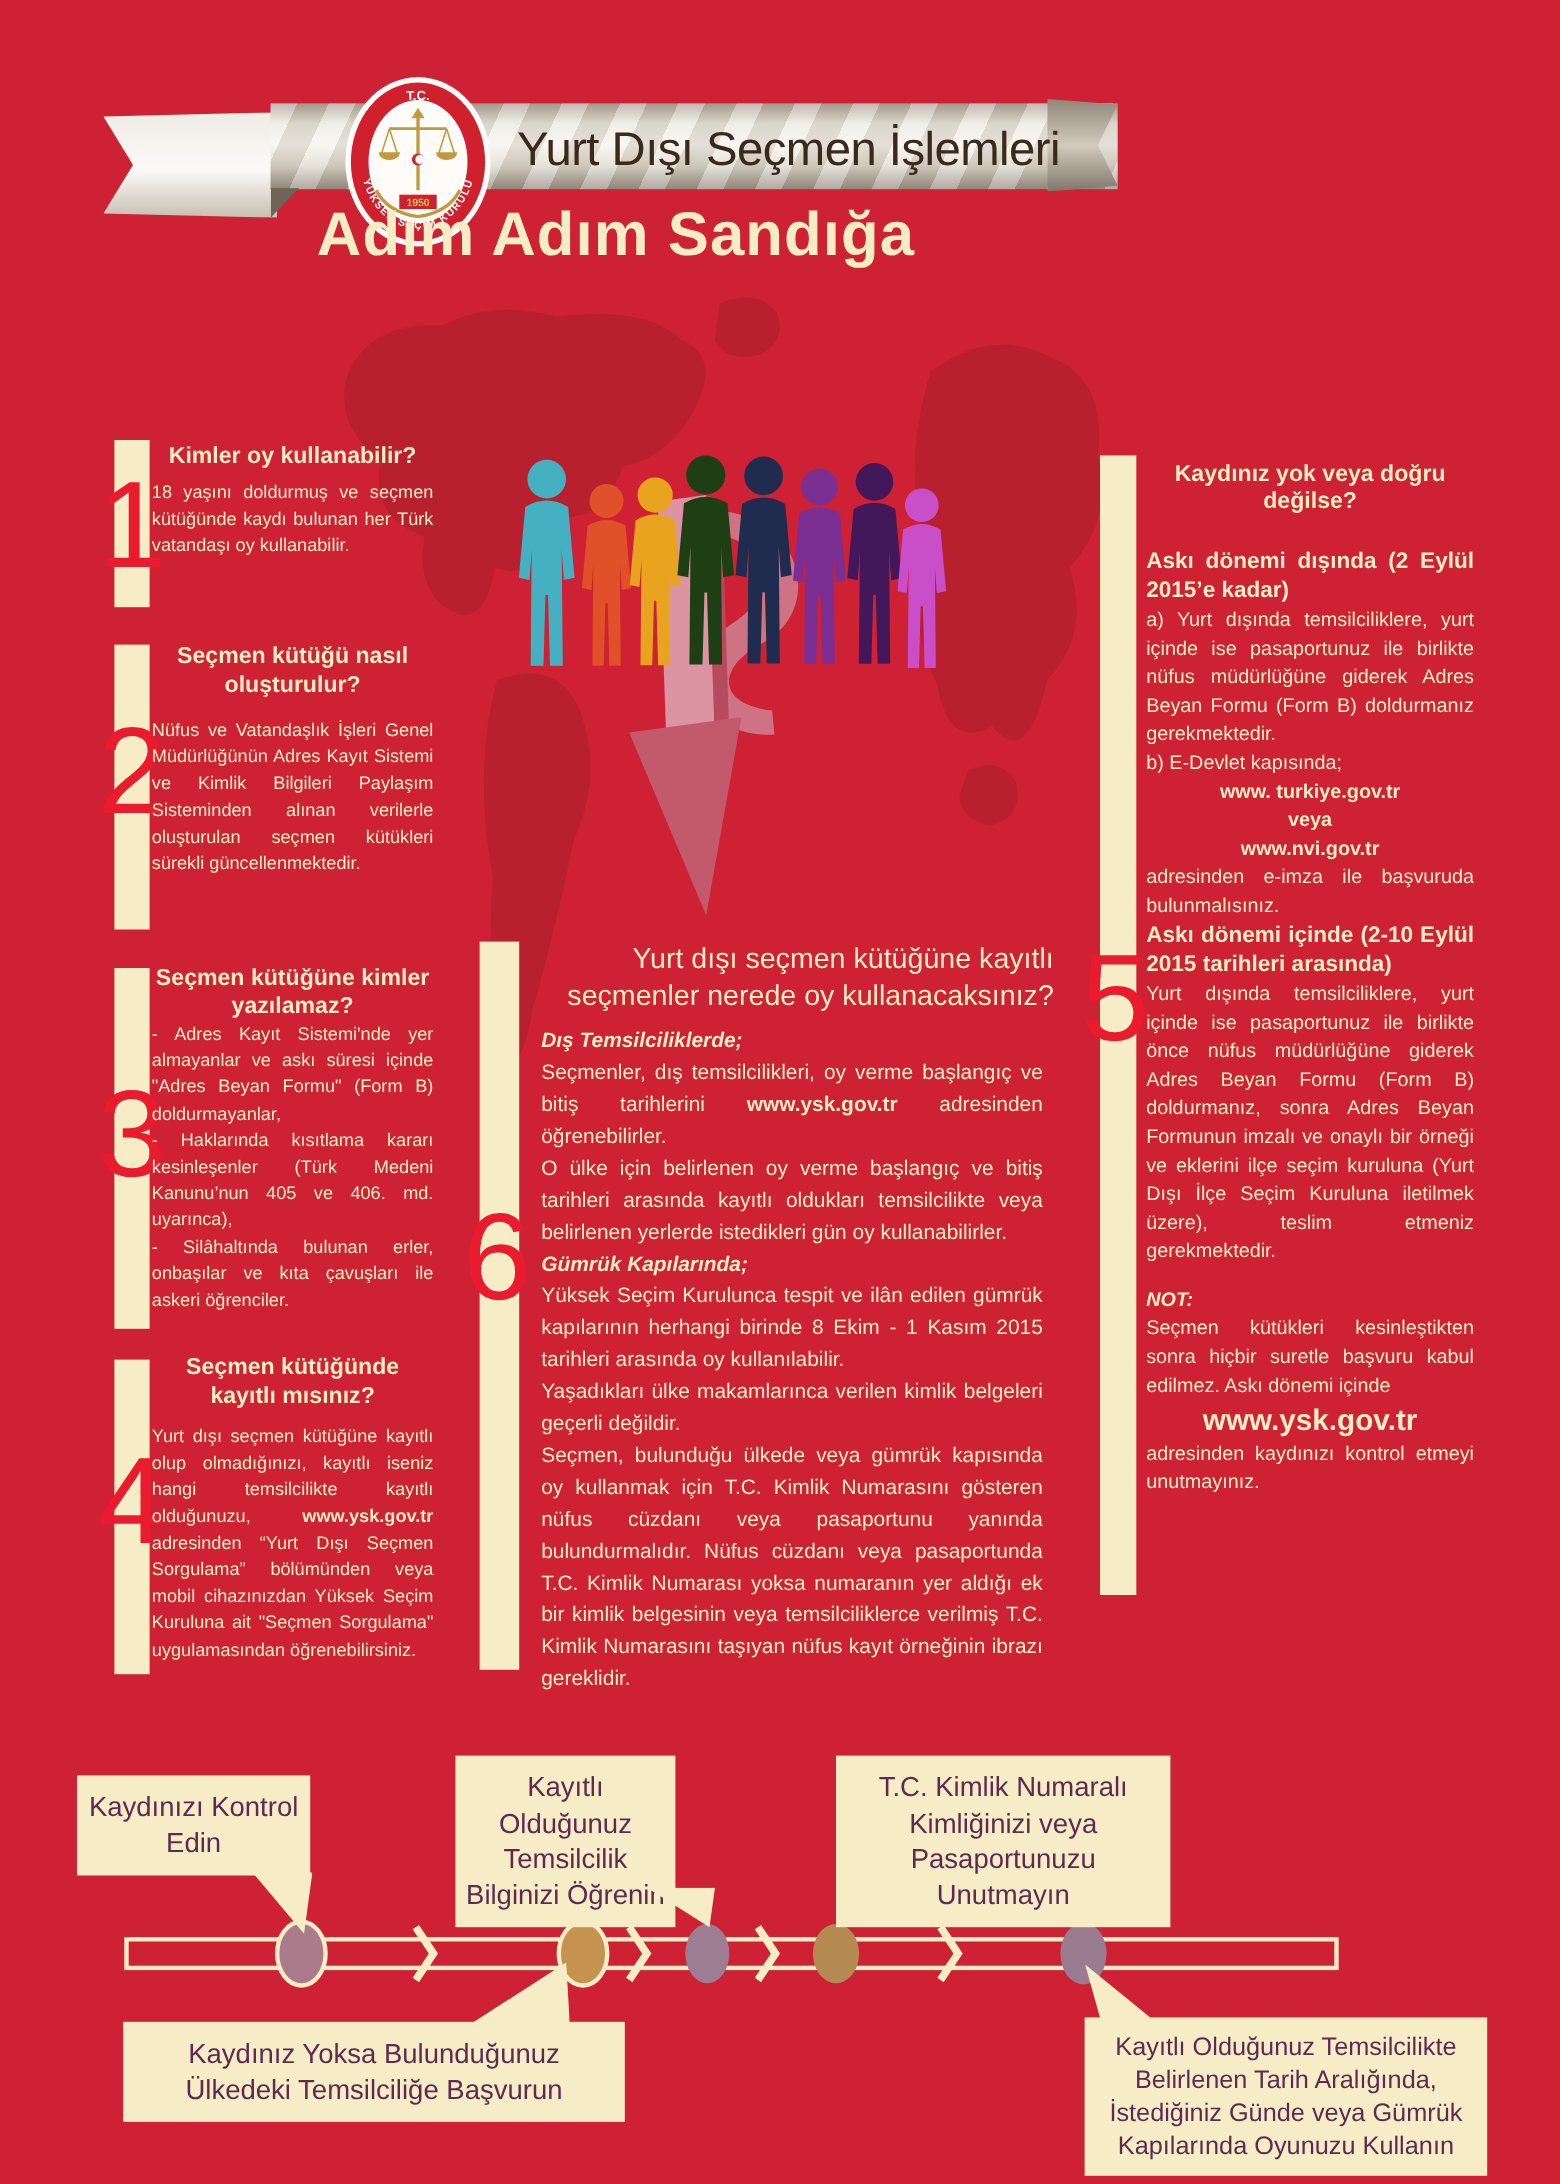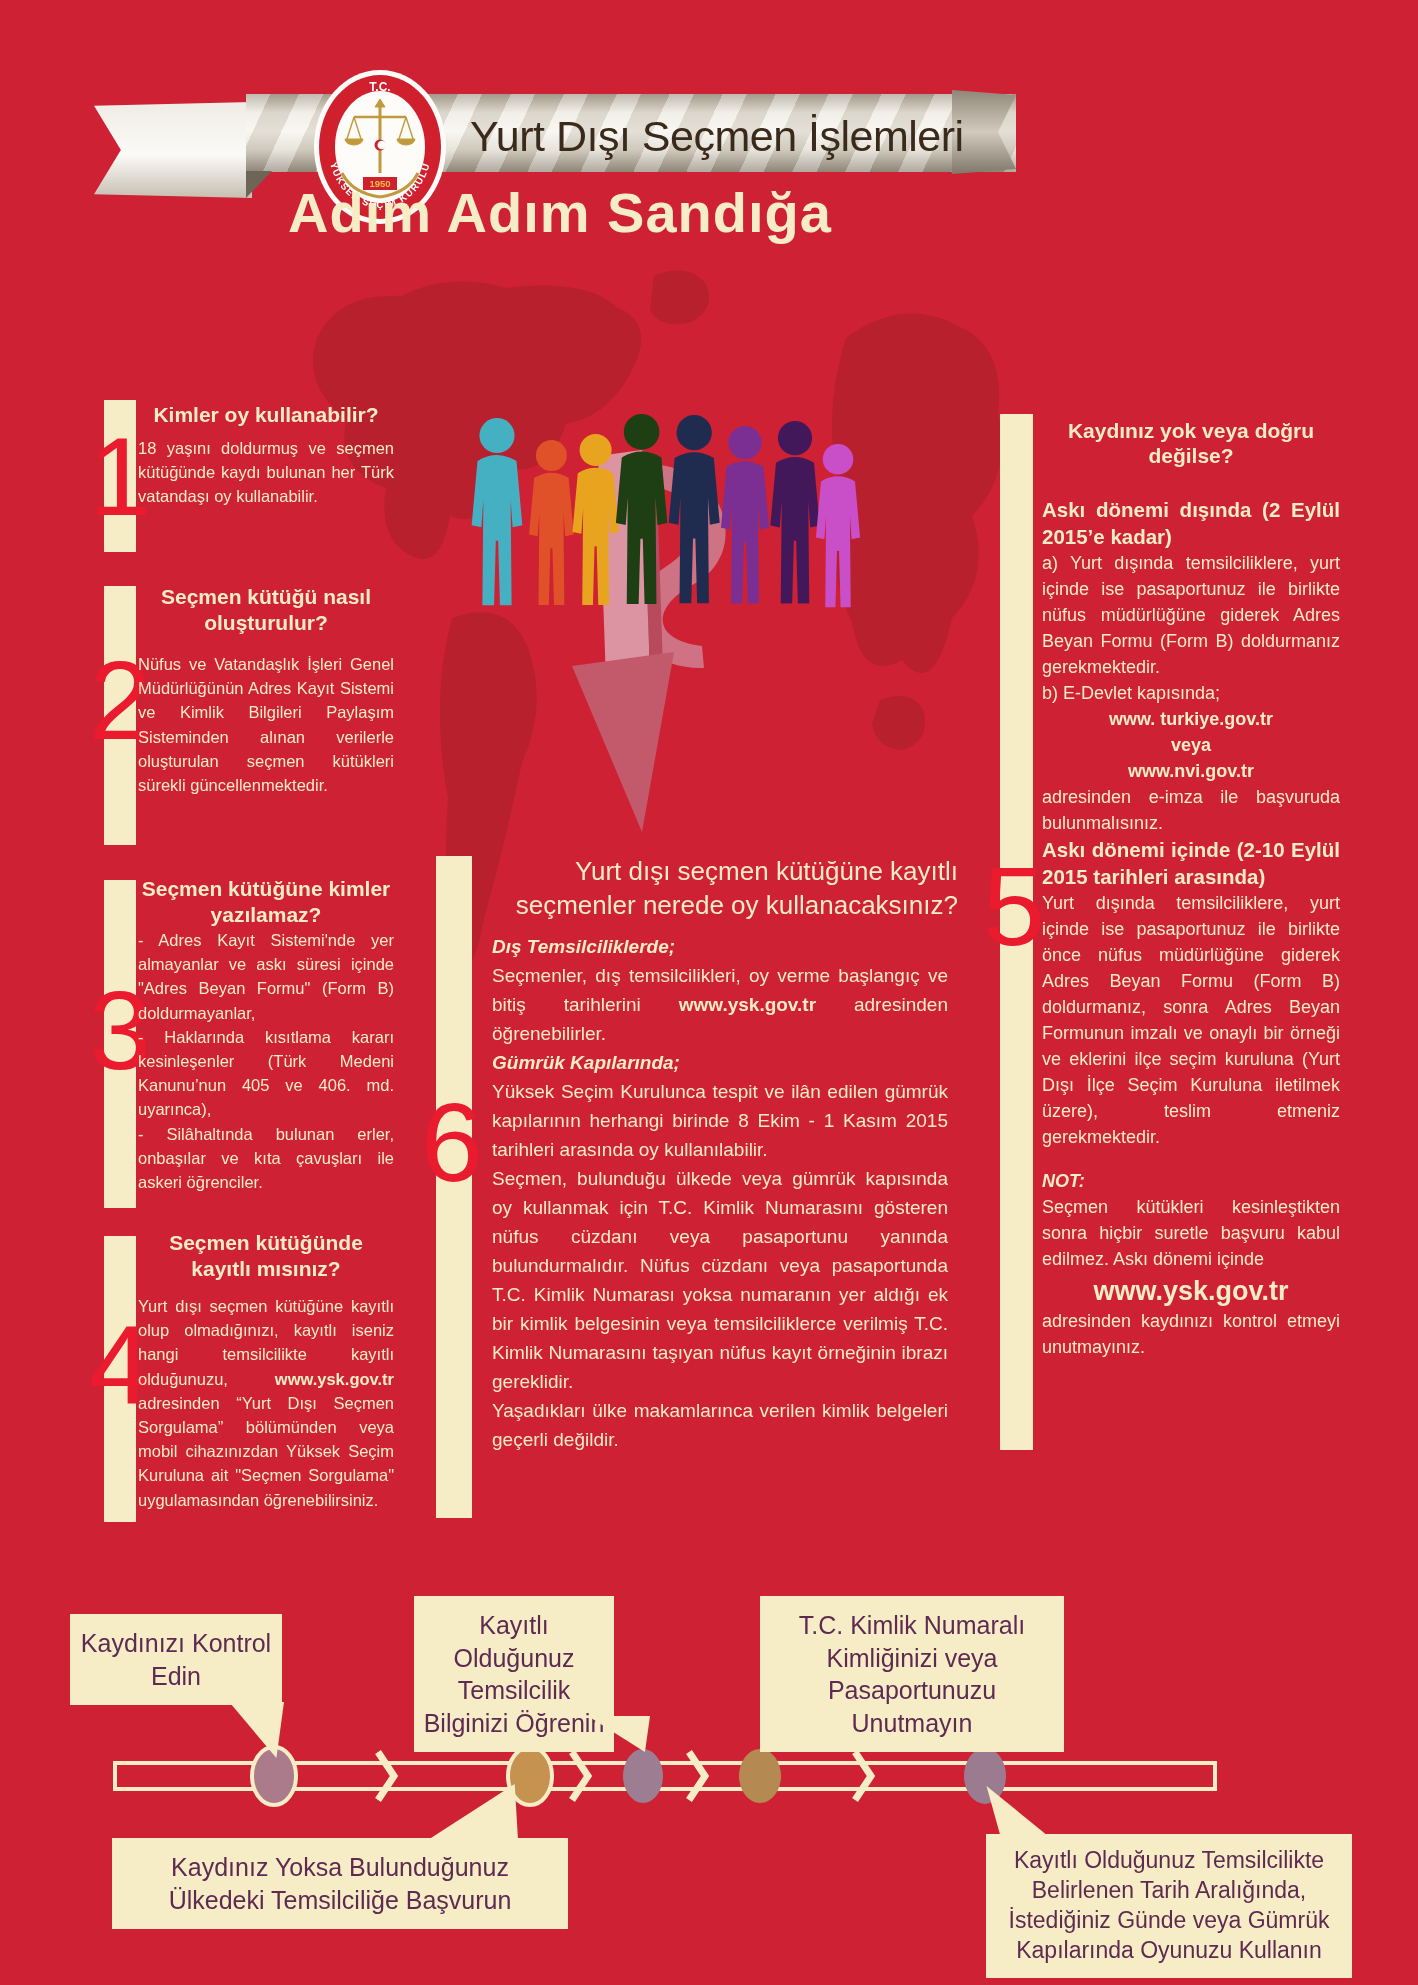--- a/index.html
+++ b/index.html
@@ -199,24 +199,25 @@
 
 <div class="l-head" id="h4">Seçmen kütüğünde kayıtlı mısınız?</div>
 <div class="l-body" id="b4">
   <span>Yurt dışı seçmen kütüğüne kayıtlı olup olmadığınızı, kayıtlı iseniz hangi temsilcilikte kayıtlı olduğunuzu, </span><span class="bold">www.ysk.gov.tr</span><span> adresinden “Yurt Dışı Seçmen Sorgulama” bölümünden veya mobil cihazınızdan Yüksek Seçim Kuruluna ait "Seçmen Sorgulama" uygulamasından öğrenebilirsiniz.</span>
 </div>
 
 <div id="mid-head">Yurt dışı seçmen kütüğüne kayıtlı seçmenler nerede oy kullanacaksınız?</div>
 <div id="mid-body">
   <div class="m-label">Dış Temsilciliklerde;</div>
   <p><span>Seçmenler, dış temsilcilikleri, oy verme başlangıç ve bitiş tarihlerini </span><span class="bold">www.ysk.gov.tr</span><span> adresinden öğrenebilirler.</span></p>
+  <p>O ülke için belirlenen oy verme başlangıç ve bitiş tarihleri arasında kayıtlı oldukları temsilcilikte veya belirlenen yerlerde istedikleri gün oy kullanabilirler.</p>
   <div class="m-label">Gümrük Kapılarında;</div>
   <p>Yüksek Seçim Kurulunca tespit ve ilân edilen gümrük kapılarının herhangi birinde 8 Ekim - 1 Kasım 2015 tarihleri arasında oy kullanılabilir.</p>
+  <p>Yaşadıkları ülke makamlarınca verilen kimlik belgeleri   geçerli değildir.</p>
   <p>Seçmen, bulunduğu ülkede veya gümrük kapısında oy kullanmak için T.C. Kimlik Numarasını gösteren nüfus cüzdanı veya pasaportunu yanında bulundurmalıdır. Nüfus cüzdanı veya pasaportunda T.C. Kimlik Numarası  yoksa numaranın yer aldığı ek bir kimlik belgesinin veya temsilciliklerce verilmiş T.C. Kimlik Numarasını taşıyan nüfus kayıt örneğinin ibrazı gereklidir.</p>
-  <p>Yaşadıkları ülke makamlarınca verilen kimlik belgeleri   geçerli değildir.</p>
 </div>
 
 <div id="right-col">
   <div class="r-title">Kaydınız yok veya doğru değilse?</div>
   <div class="r-sub">Askı dönemi dışında (2 Eylül 2015’e kadar)</div>
   <div class="r-p">a) Yurt dışında temsilciliklere, yurt içinde ise pasaportunuz ile birlikte nüfus müdürlüğüne giderek Adres Beyan Formu (Form B) doldurmanız gerekmektedir.</div>
   <div class="r-p">b) E-Devlet kapısında;</div>
   <div class="r-center">www. turkiye.gov.tr</div>
   <div class="r-center">veya</div>
   <div class="r-center">www.nvi.gov.tr</div>

